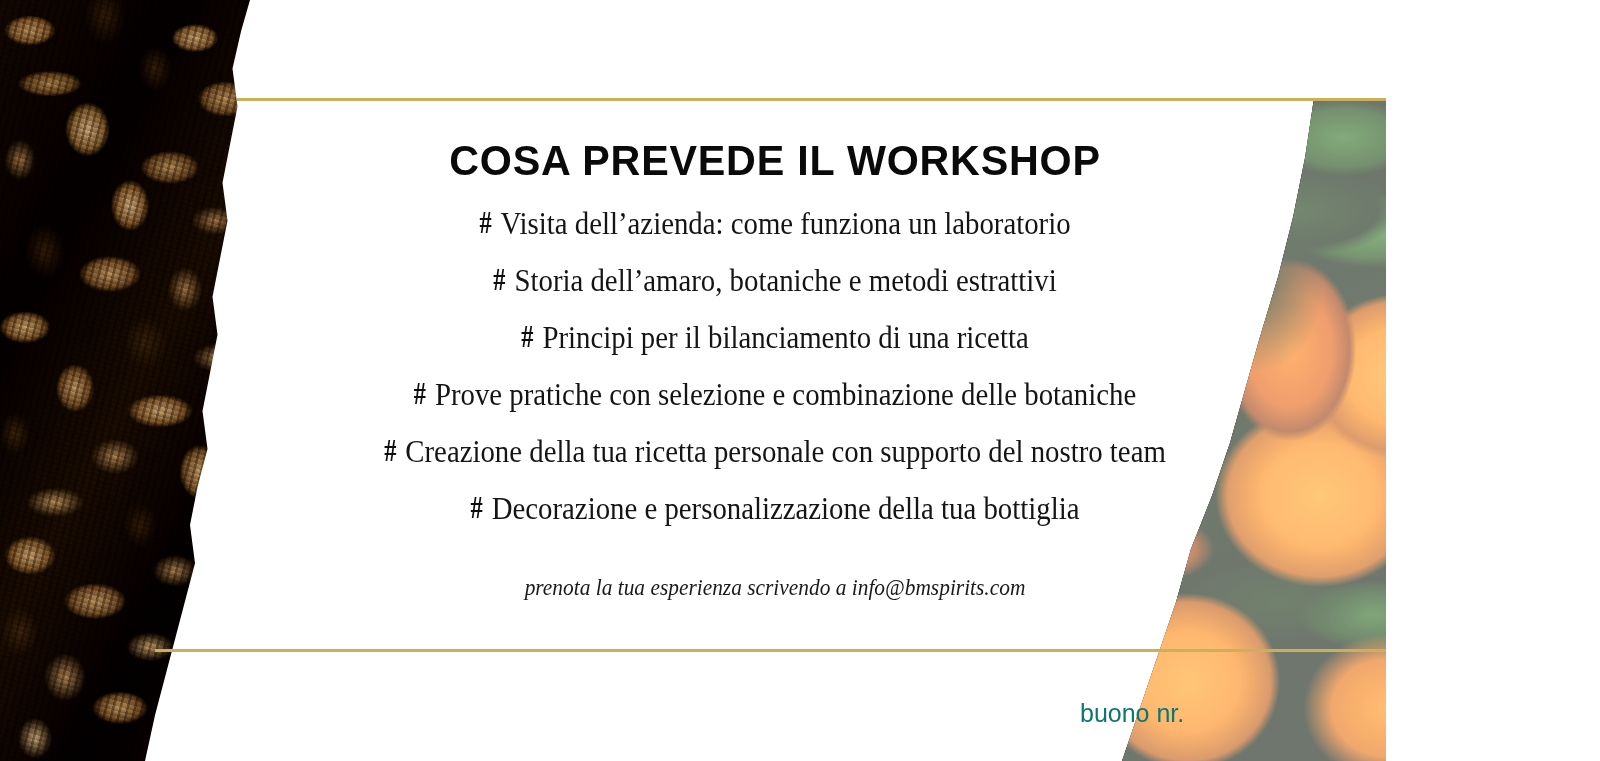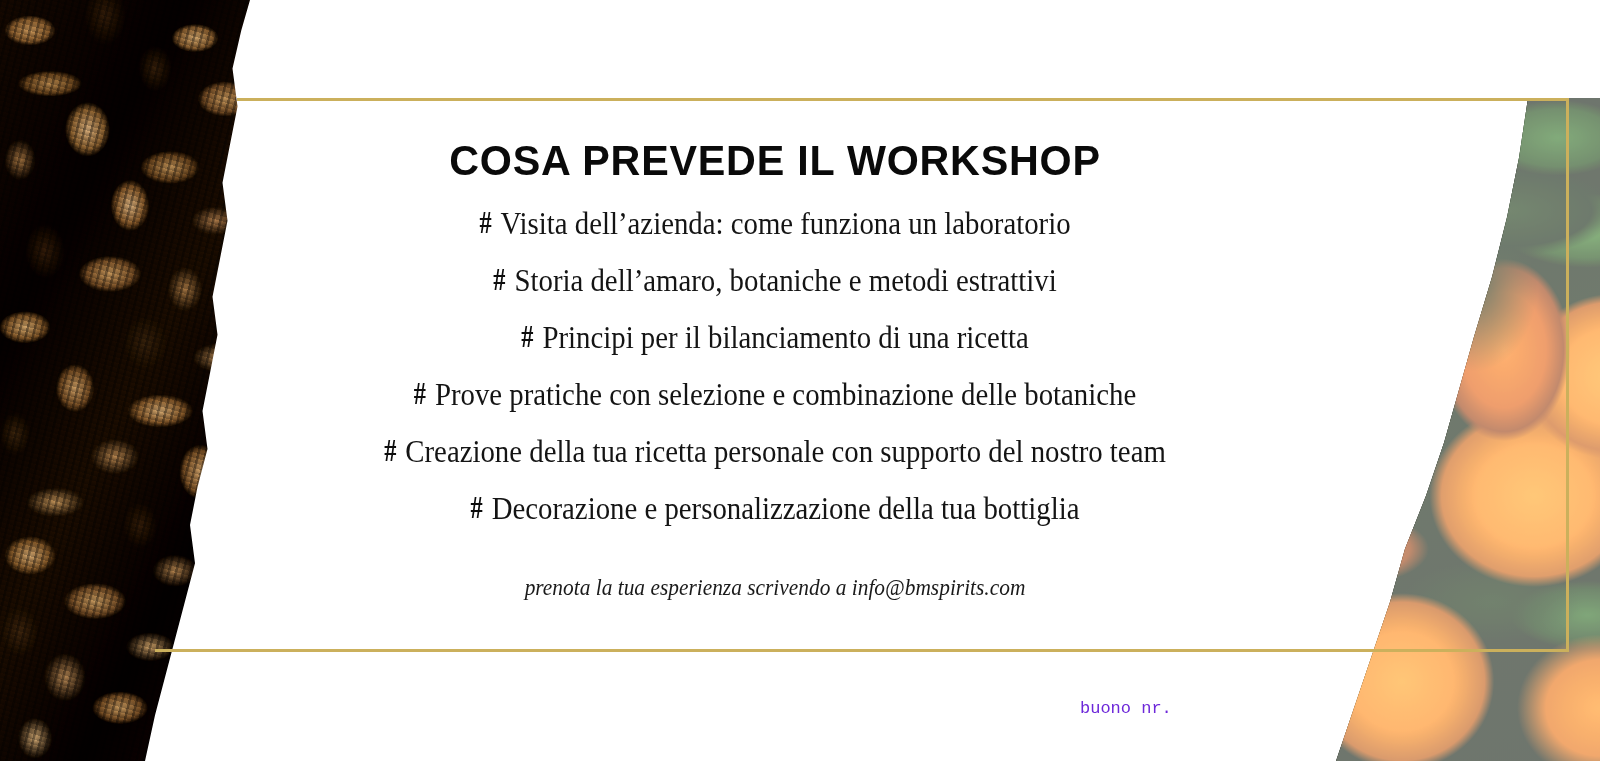--- a/index.html
+++ b/index.html
@@ -6,21 +6,21 @@
     margin: 0;
     padding: 0;
     background: #ffffff;
   }
   body {
     font-family: "Liberation Serif", serif;
   }
 
   .poster {
     position: relative;
-    width: 1600px;
+    width: 1386px;
     height: 761px;
     background: #ffffff;
     overflow: hidden;
   }
 
   
   .bark-panel {
     position: absolute;
     left: 0;
     top: 0;
@@ -230,23 +230,23 @@
     margin: 0;
     padding-top: 26px;
     white-space: nowrap;
     transform: scaleX(0.93);
   }
 
   .voucher {
     position: absolute;
     left: 1080px;
     top: 699px;
-    font-family: Liberation Mono, monospace;
-    font-size: 17px;
-    color: #6d28d9;
+    font-family: Liberation Sans, sans-serif;
+    font-size: 25px;
+    color: #0f766e;
     z-index: 7;
     white-space: nowrap;
   }
 </style>
 </head>
 <body>
 
 <div class="poster">
 
   <div class="bark-panel">

